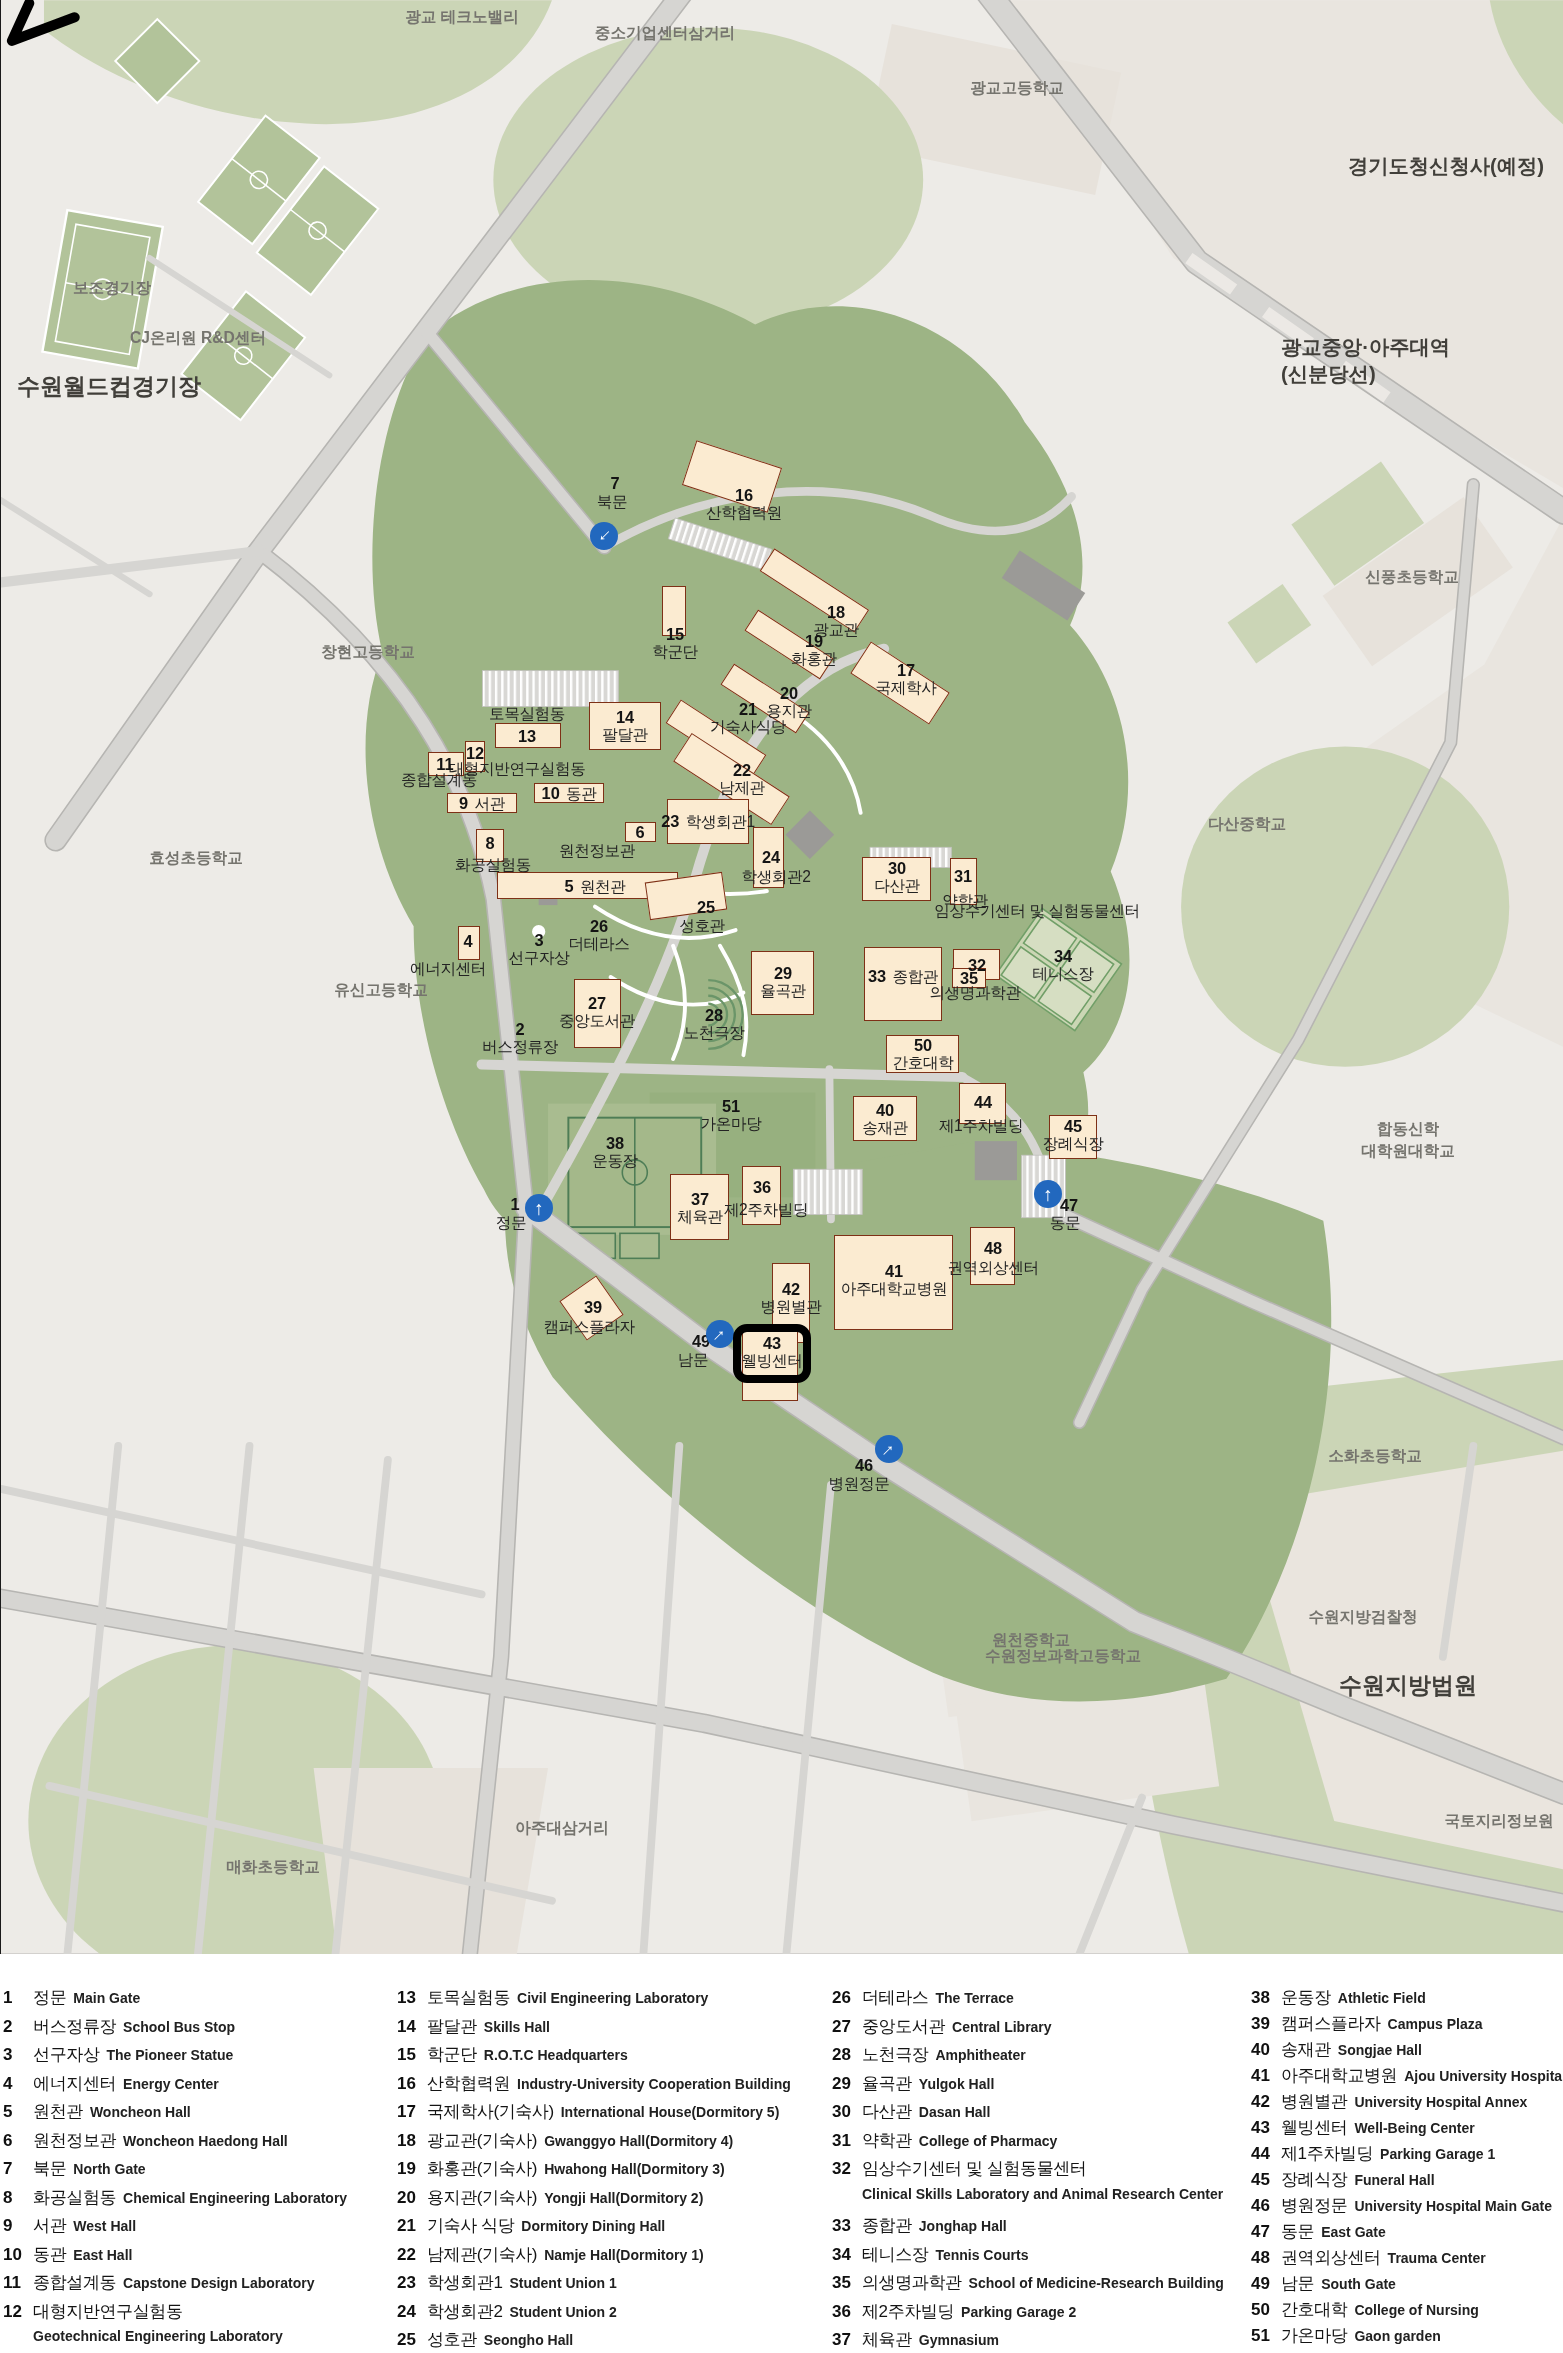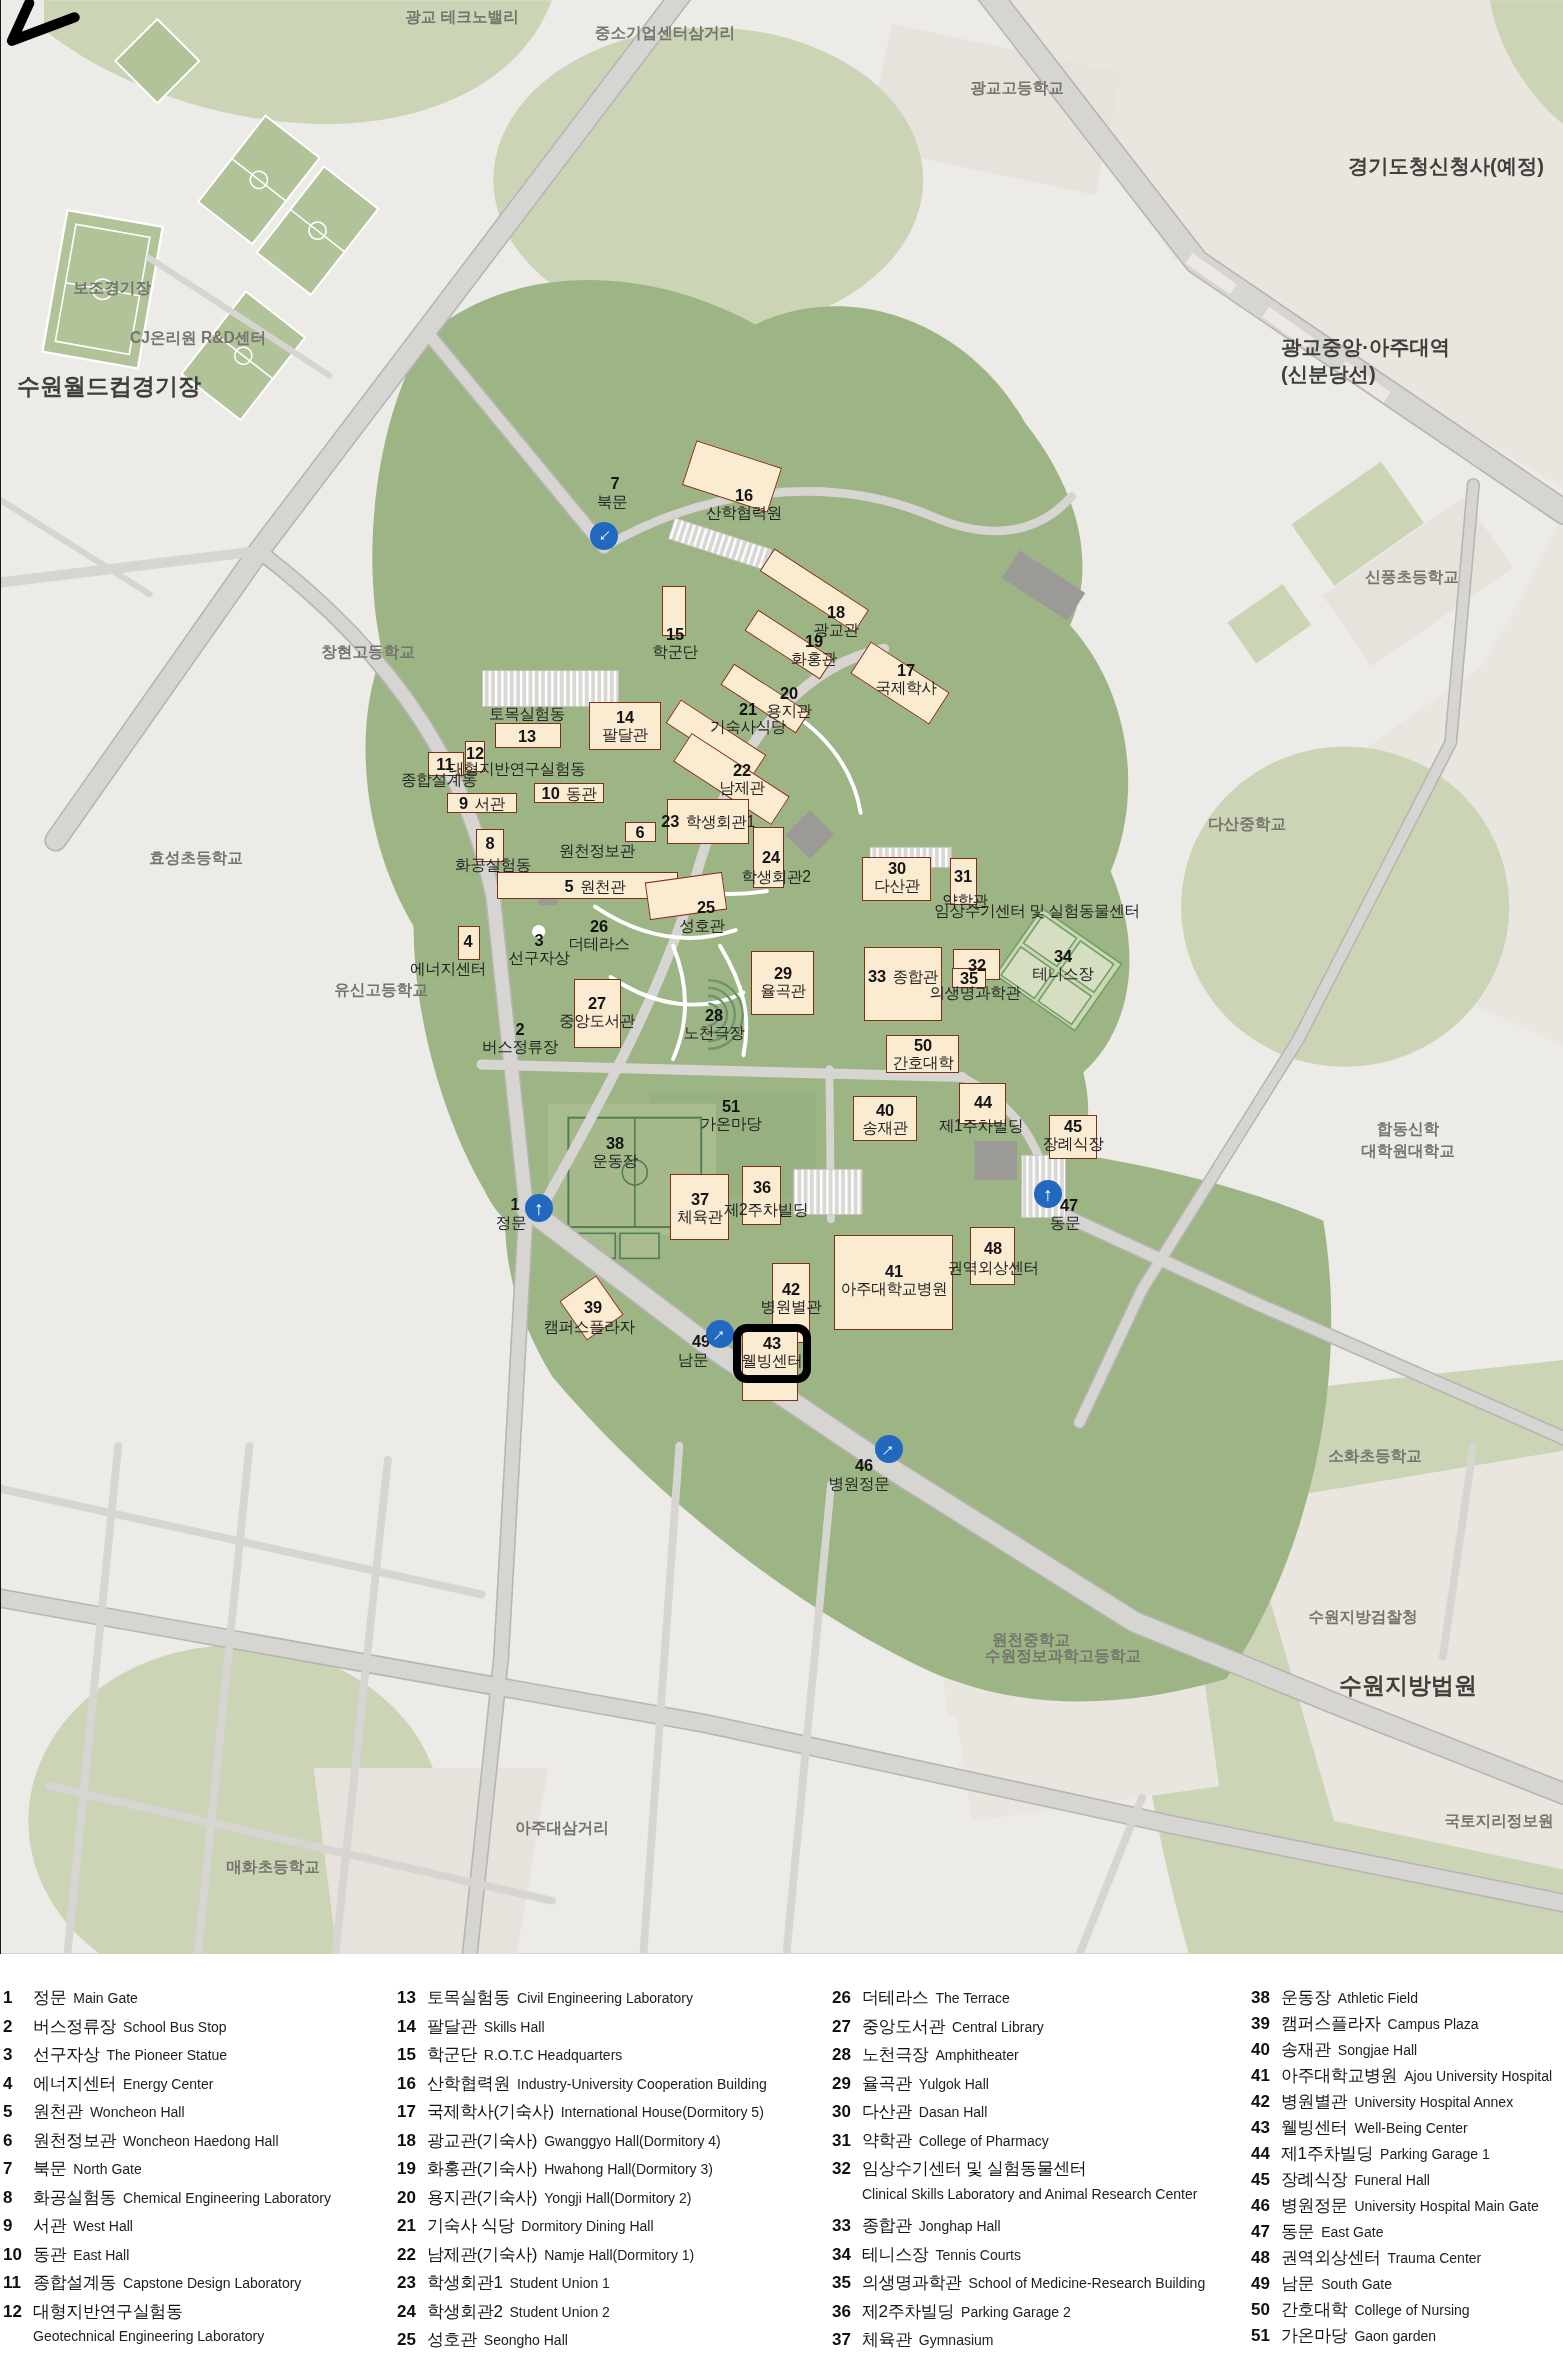--- a/index.html
+++ b/index.html
@@ -29,21 +29,21 @@
   #callout-tail{position:absolute;left:715px;top:1366px;z-index:6;}
   .annotation{position:absolute;left:655px;top:1482px;font-size:66px;color:#000;
     letter-spacing:-2.3px;word-spacing:9.4px;white-space:nowrap;z-index:7;line-height:1.05;}
   
   #legend{position:absolute;left:0;top:1956px;width:1563px;height:398px;background:#fff;}
   .legend-col{position:absolute;top:30px;display:flex;flex-direction:column;}
   .lg-row{display:flex;align-items:baseline;height:28.5px;white-space:nowrap;}
   .col4 .lg-row{height:26px;}
   .lg-num{font-weight:bold;font-size:17px;color:#101010;min-width:30px;}
   .lg-ko{font-size:17px;color:#141414;margin-right:7px;letter-spacing:-0.4px;}
-  .lg-en{font-size:14px;color:#212121;}
+  .lg-en{font-size:14px;color:#212121;font-weight:bold;}
   .lg-row.cont{padding-left:30px;}
 </style>
 </head>
 <body>
 
 <div id="screen">
   <div id="map">
     <svg width="1563" height="1954" viewBox="0 0 2000 2500">
       <defs>
         <pattern id="pk" width="8" height="12" patternUnits="userSpaceOnUse">

